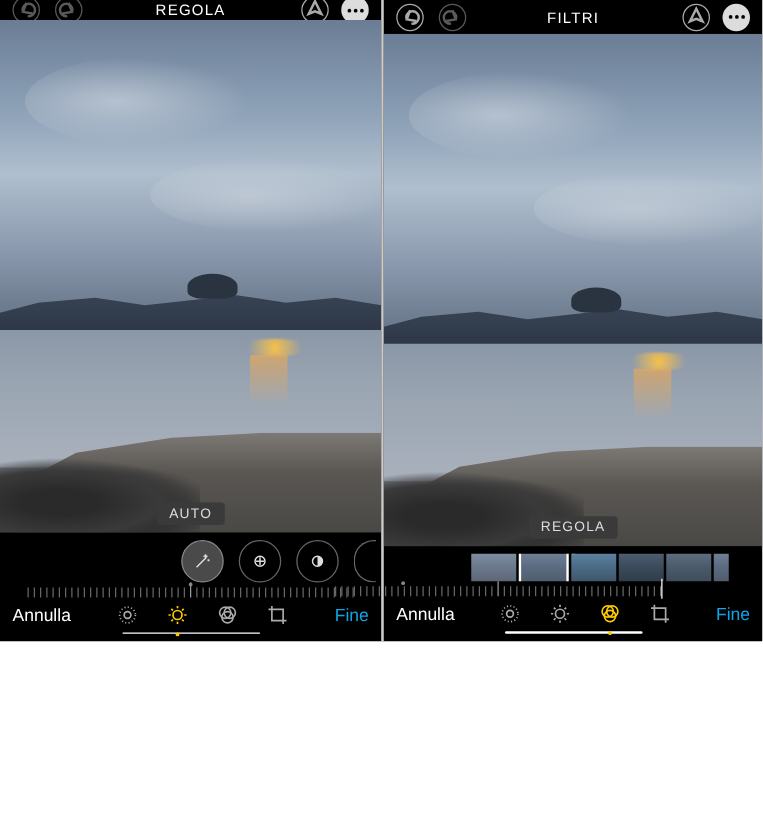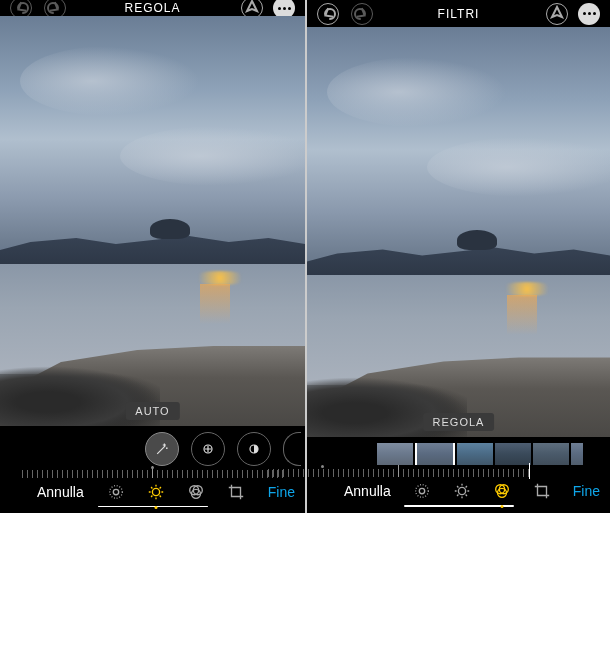--- a/index.html
+++ b/index.html
@@ -52,21 +52,21 @@
   .thumb.tn5 { background: linear-gradient(180deg, #6a7a8a 0%, #4a5a6a 50%, #3a4550 100%); }
   .thumb.tn6 { width: 12px; }
 
   .scale-row { height: 28px; position: relative; display: flex; align-items: center; justify-content: center; }
   .ticks { display: flex; gap: 4px; align-items: flex-end; }
   .tick { width: 1px; height: 8px; background: #666; }
   .tick.major { height: 12px; background: #999; }
   .scale-dot { position: absolute; top: 0; width: 3px; height: 3px; border-radius: 50%; background: #888; }
   .scale-indicator { position: absolute; width: 1px; height: 16px; background: #fff; }
 
-  .bottom-bar { height: 56px; display: flex; align-items: center; justify-content: space-between; padding: 0 6px; margin-top: auto; margin-left: 27px; }
+  .bottom-bar { height: 56px; display: flex; align-items: center; justify-content: space-between; padding: 0 6px; margin-top: auto; }
   .btn-text { color: #fff; font-size: 14px; cursor: pointer; padding: 6px 4px; }
   .btn-text.done { color: #0ea5e9; }
   .edit-tabs { display: flex; gap: 22px; align-items: center; }
   .tab-icon { width: 18px; height: 18px; cursor: pointer; display: flex; align-items: center; justify-content: center; position: relative; }
   .tab-icon svg { width: 18px; height: 18px; stroke: #aaa; fill: none; stroke-width: 1.5; }
   .tab-icon.active svg { stroke: #ffcc00; }
   .tab-icon.active::after { content: ''; position: absolute; bottom: -8px; left: 50%; transform: translateX(-50%); width: 3px; height: 3px; border-radius: 50%; background: #ffcc00; }
 
   .home-ind { width: 110px; height: 4px; background: #fff; border-radius: 2px; margin: 0 auto 6px; }
 </style>

